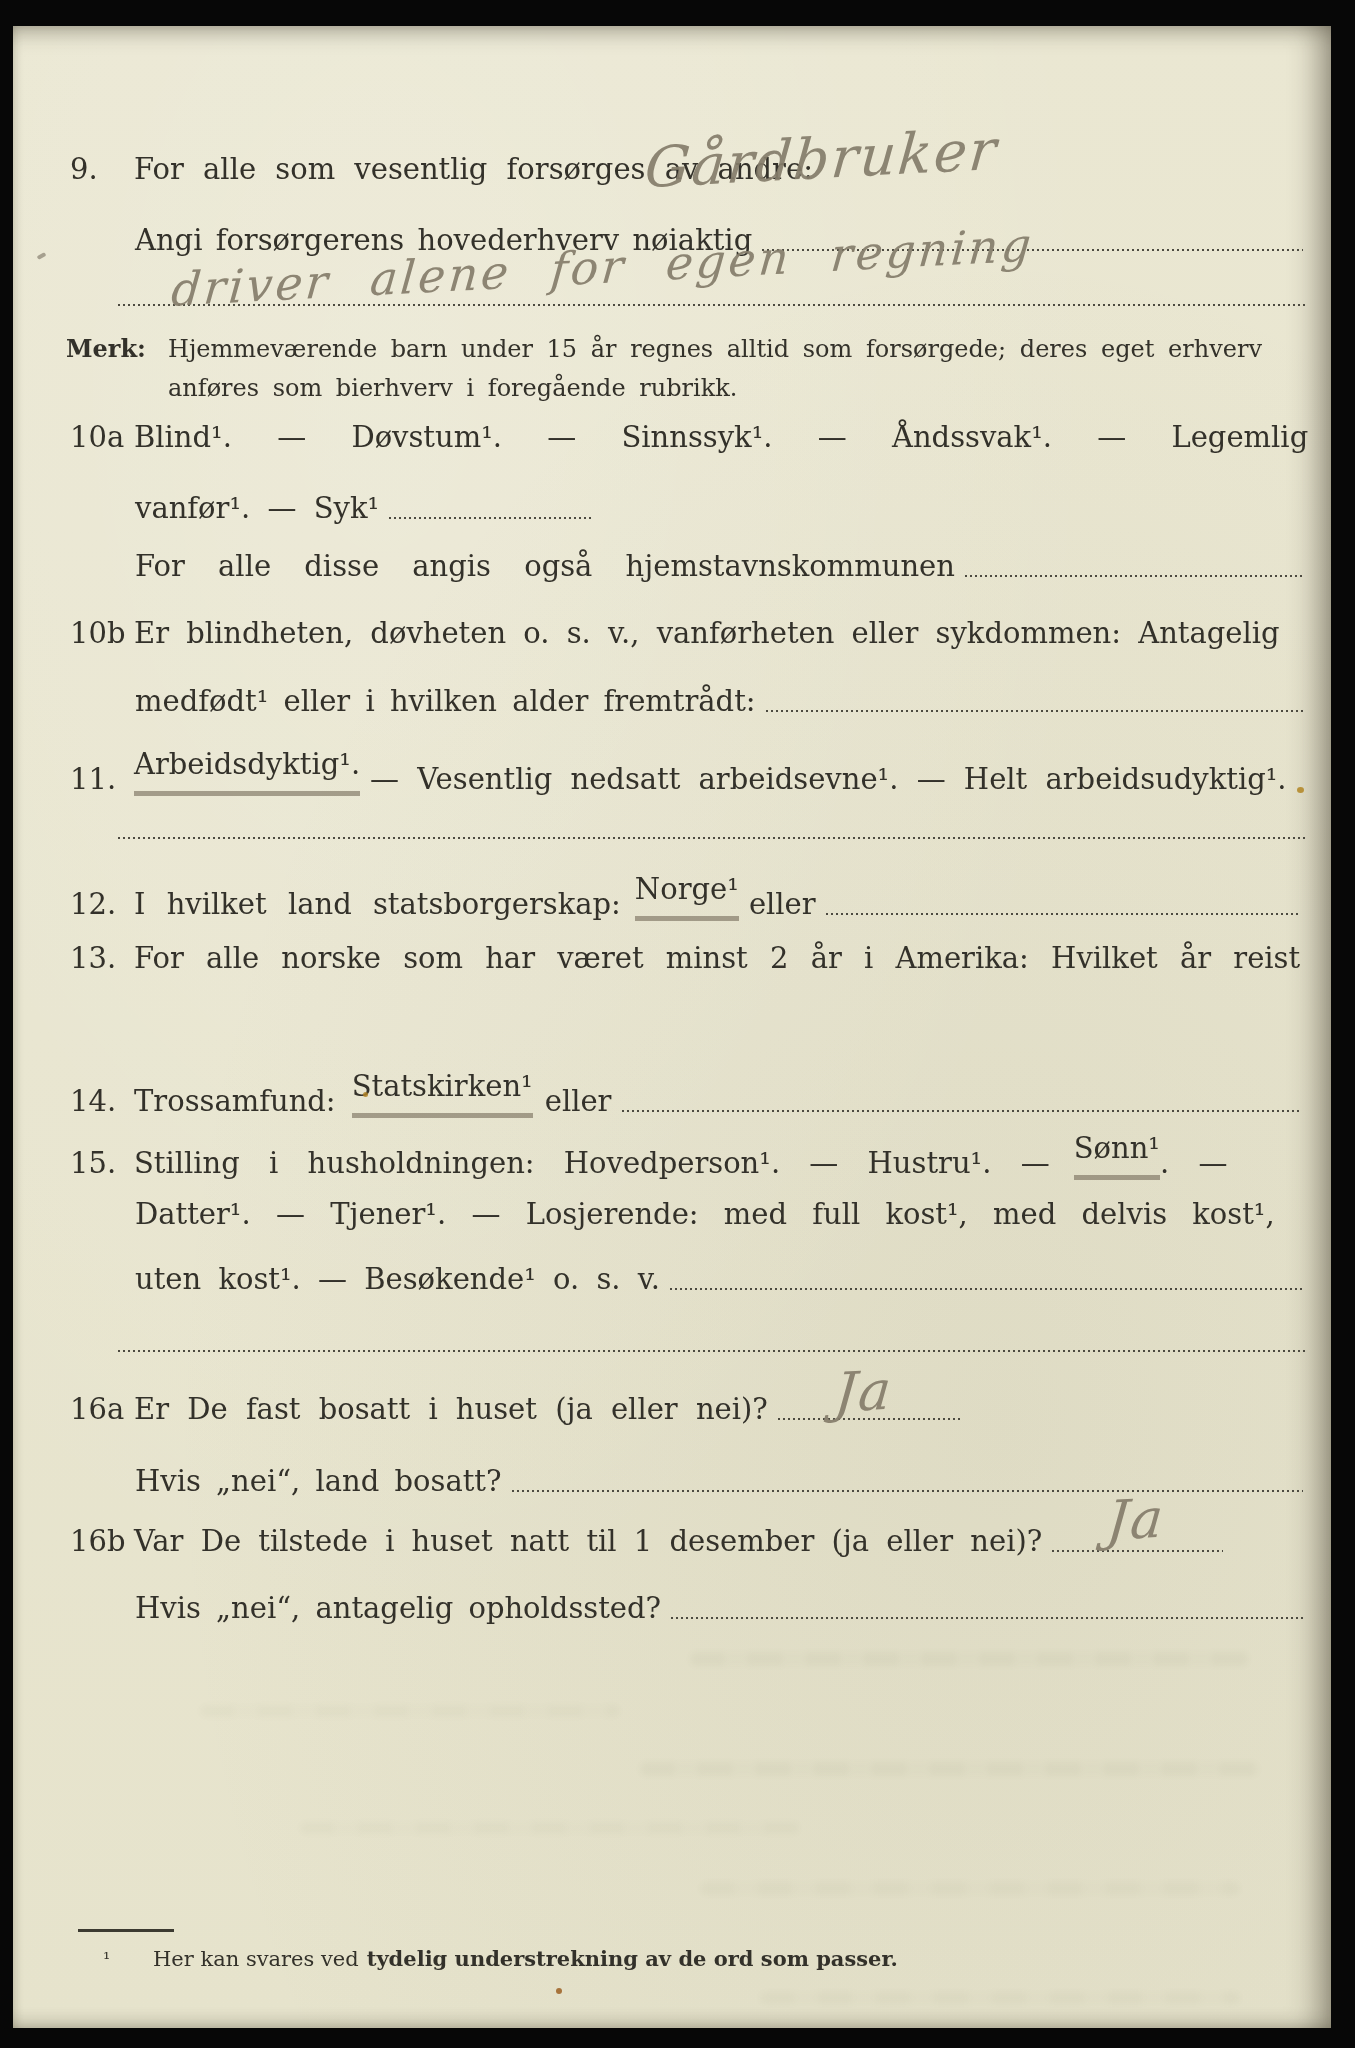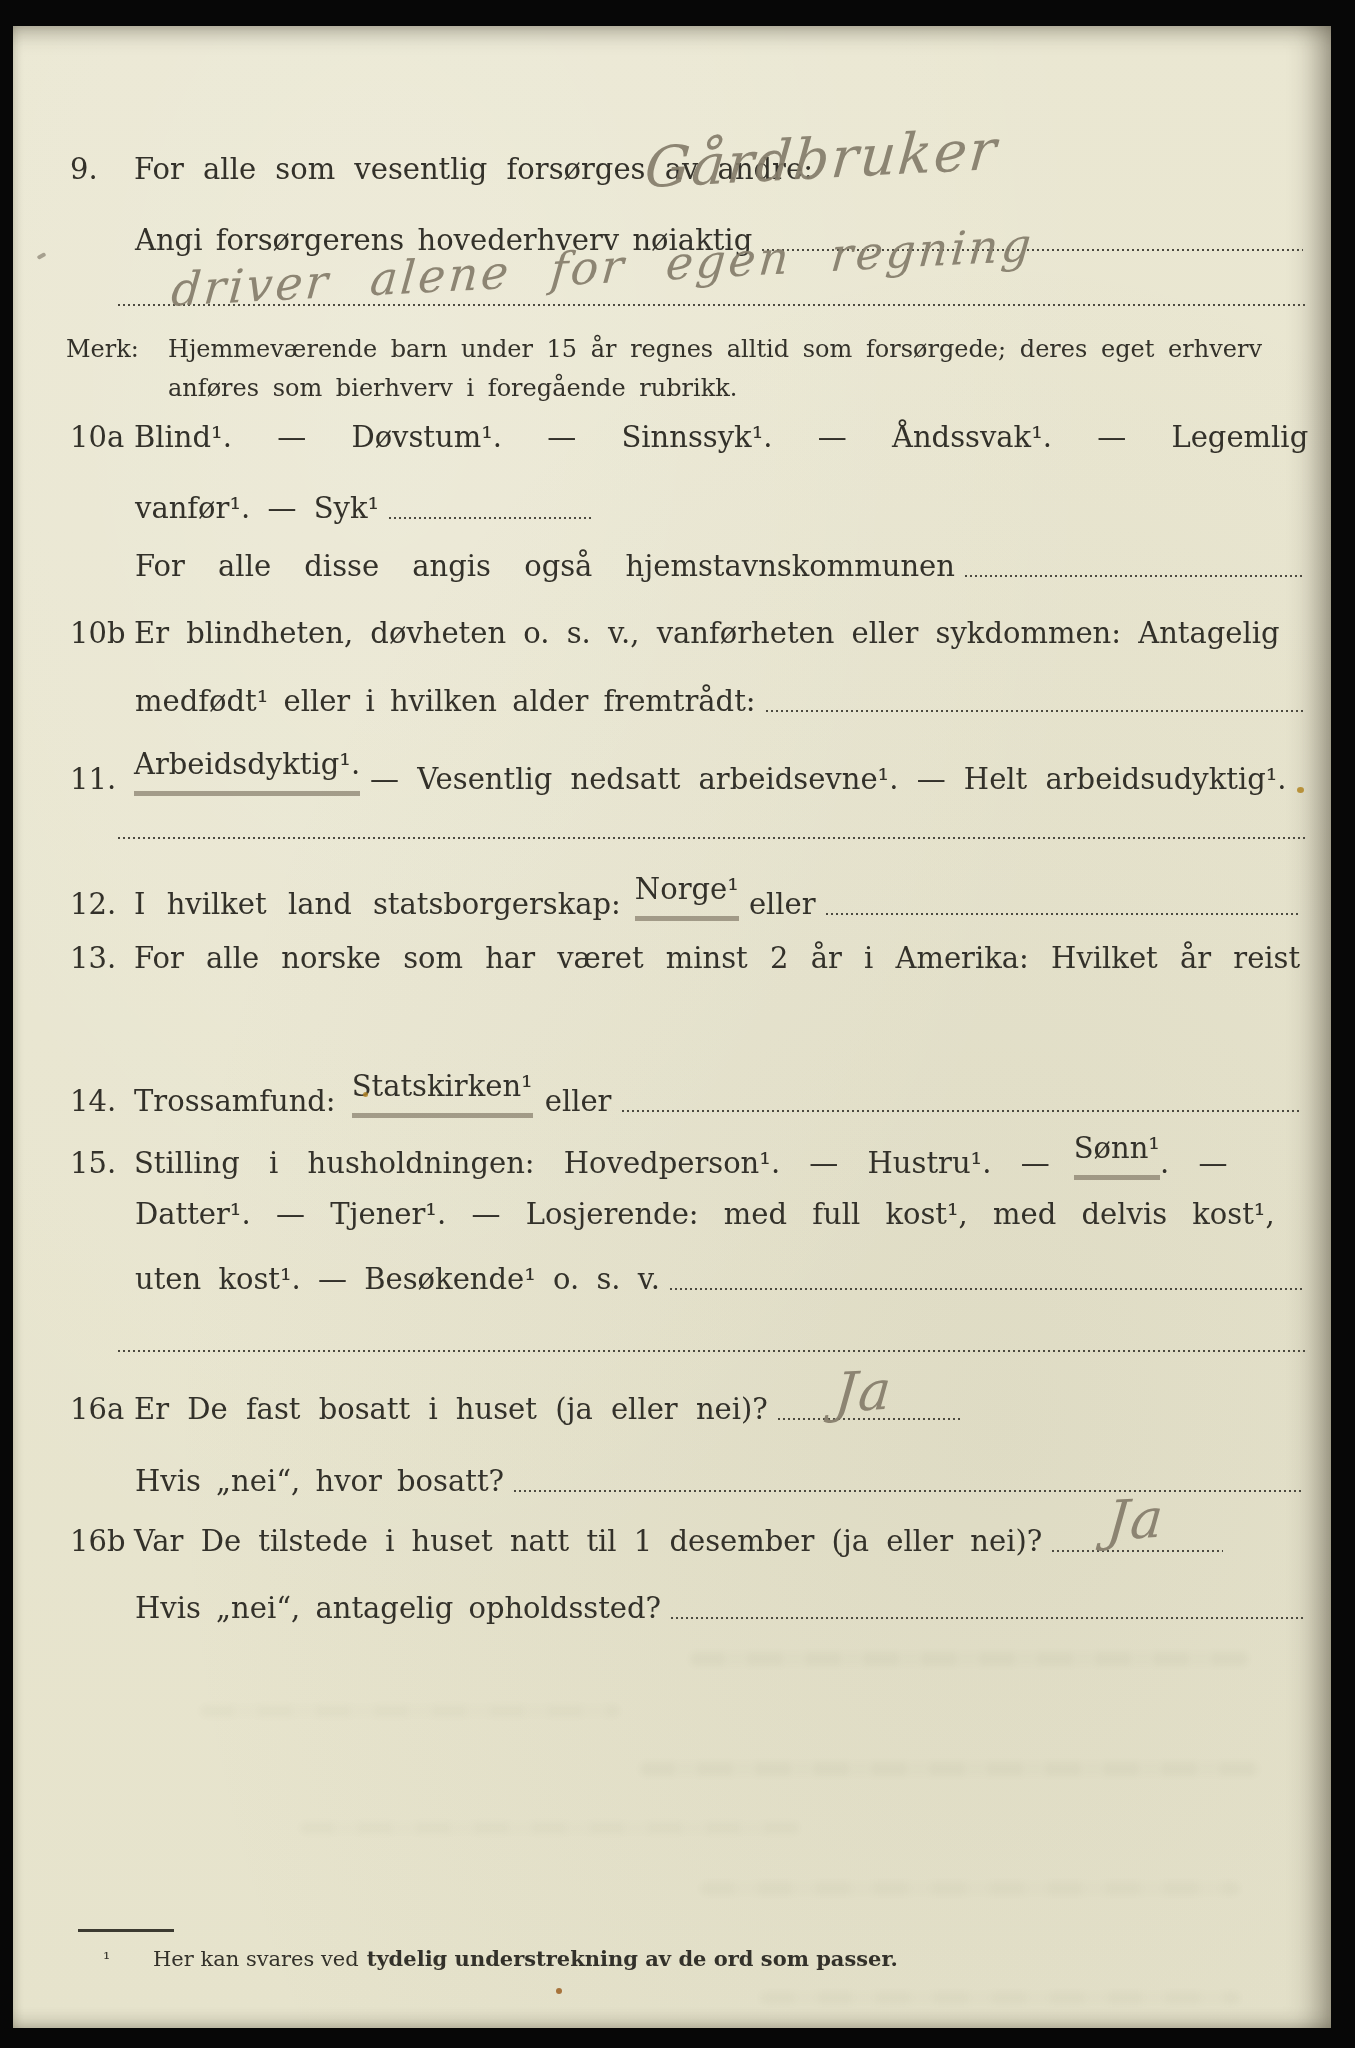--- a/index.html
+++ b/index.html
@@ -19,21 +19,21 @@
   .num{flex:0 0 64px;}
   .txt{white-space:nowrap;}
   .fill{flex:1 1 auto;height:2px;margin:0 2px 6px 10px;min-width:30px;
         background-image:repeating-linear-gradient(90deg,#4c4a40 0 2px,transparent 2px 5px);}
   .fillfixed{flex:0 0 112px;}
   .dotline{position:absolute;height:2px;
         background-image:repeating-linear-gradient(90deg,#4c4a40 0 2px,transparent 2px 5px);}
   .pencil-u{border-bottom:5px solid rgba(120,110,92,.62);padding-bottom:10px;}
   .hand{position:absolute;font-style:italic;color:#857d6b;opacity:.92;
         transform:rotate(-3deg) skewX(-8deg);letter-spacing:2px;white-space:nowrap;}
-  .merk-label{flex:0 0 102px;font-weight:normal;}
+  .merk-label{flex:0 0 102px;font-weight:bold;}
   .merk-txt{font-size:24px;}
   .fn-rule{position:absolute;height:3px;background:#3c3a31;}
   .fn-marker{flex:0 0 50px;font-size:18px;}
   .fn{font-size:21px;line-height:26px;}
   .fn-bold{font-weight:bold;margin-left:8px;}
   .smudge{position:absolute;filter:blur(3px);border-radius:8px;
         background:repeating-linear-gradient(90deg,rgba(75,85,45,.6) 0 34px,rgba(75,85,45,.25) 34px 58px);}
   .stain{position:absolute;border-radius:50%;}
   .pencil-mark{position:absolute;background:rgba(110,100,85,.55);transform:rotate(-28deg);border-radius:2px;} .ml10{margin-left:10px;text-align:right;} .ml12{margin-left:12px;} .ml14{margin-left:14px;} .ml16{margin-left:16px;} .ml24{margin-left:24px;}
 </style>
@@ -131,21 +131,21 @@
     </div>
     <div class="dotline" style="top:1324px;left:105px;width:1187px"></div>
 
     <div class="row" style="top:1366px;left:57px;width:893px">
       <span class="num">16a</span>
       <span class="txt" style="word-spacing:9px">Er De fast bosatt i huset (ja eller nei)?</span>
       <span class="fill"></span>
     </div>
     <div class="hand" style="left:822px;top:1334px;font-size:54px">Ja</div>
     <div class="row" style="top:1438px;left:122px;width:1170px">
-      <span class="txt" style="word-spacing:6px">Hvis „nei“, hvor bosatt?</span>
+      <span class="txt" style="word-spacing:6px">Hvis „nei“, land bosatt?</span>
       <span class="fill"></span>
     </div>
 
     <div class="row" style="top:1498px;left:57px;width:1155px">
       <span class="num">16b</span>
       <span class="txt" style="word-spacing:8px">Var De tilstede i huset natt til 1 desember (ja eller nei)?</span>
       <span class="fill"></span>
     </div>
     <div class="hand" style="left:1094px;top:1462px;font-size:54px">Ja</div>
     <div class="row" style="top:1565px;left:122px;width:1170px">

